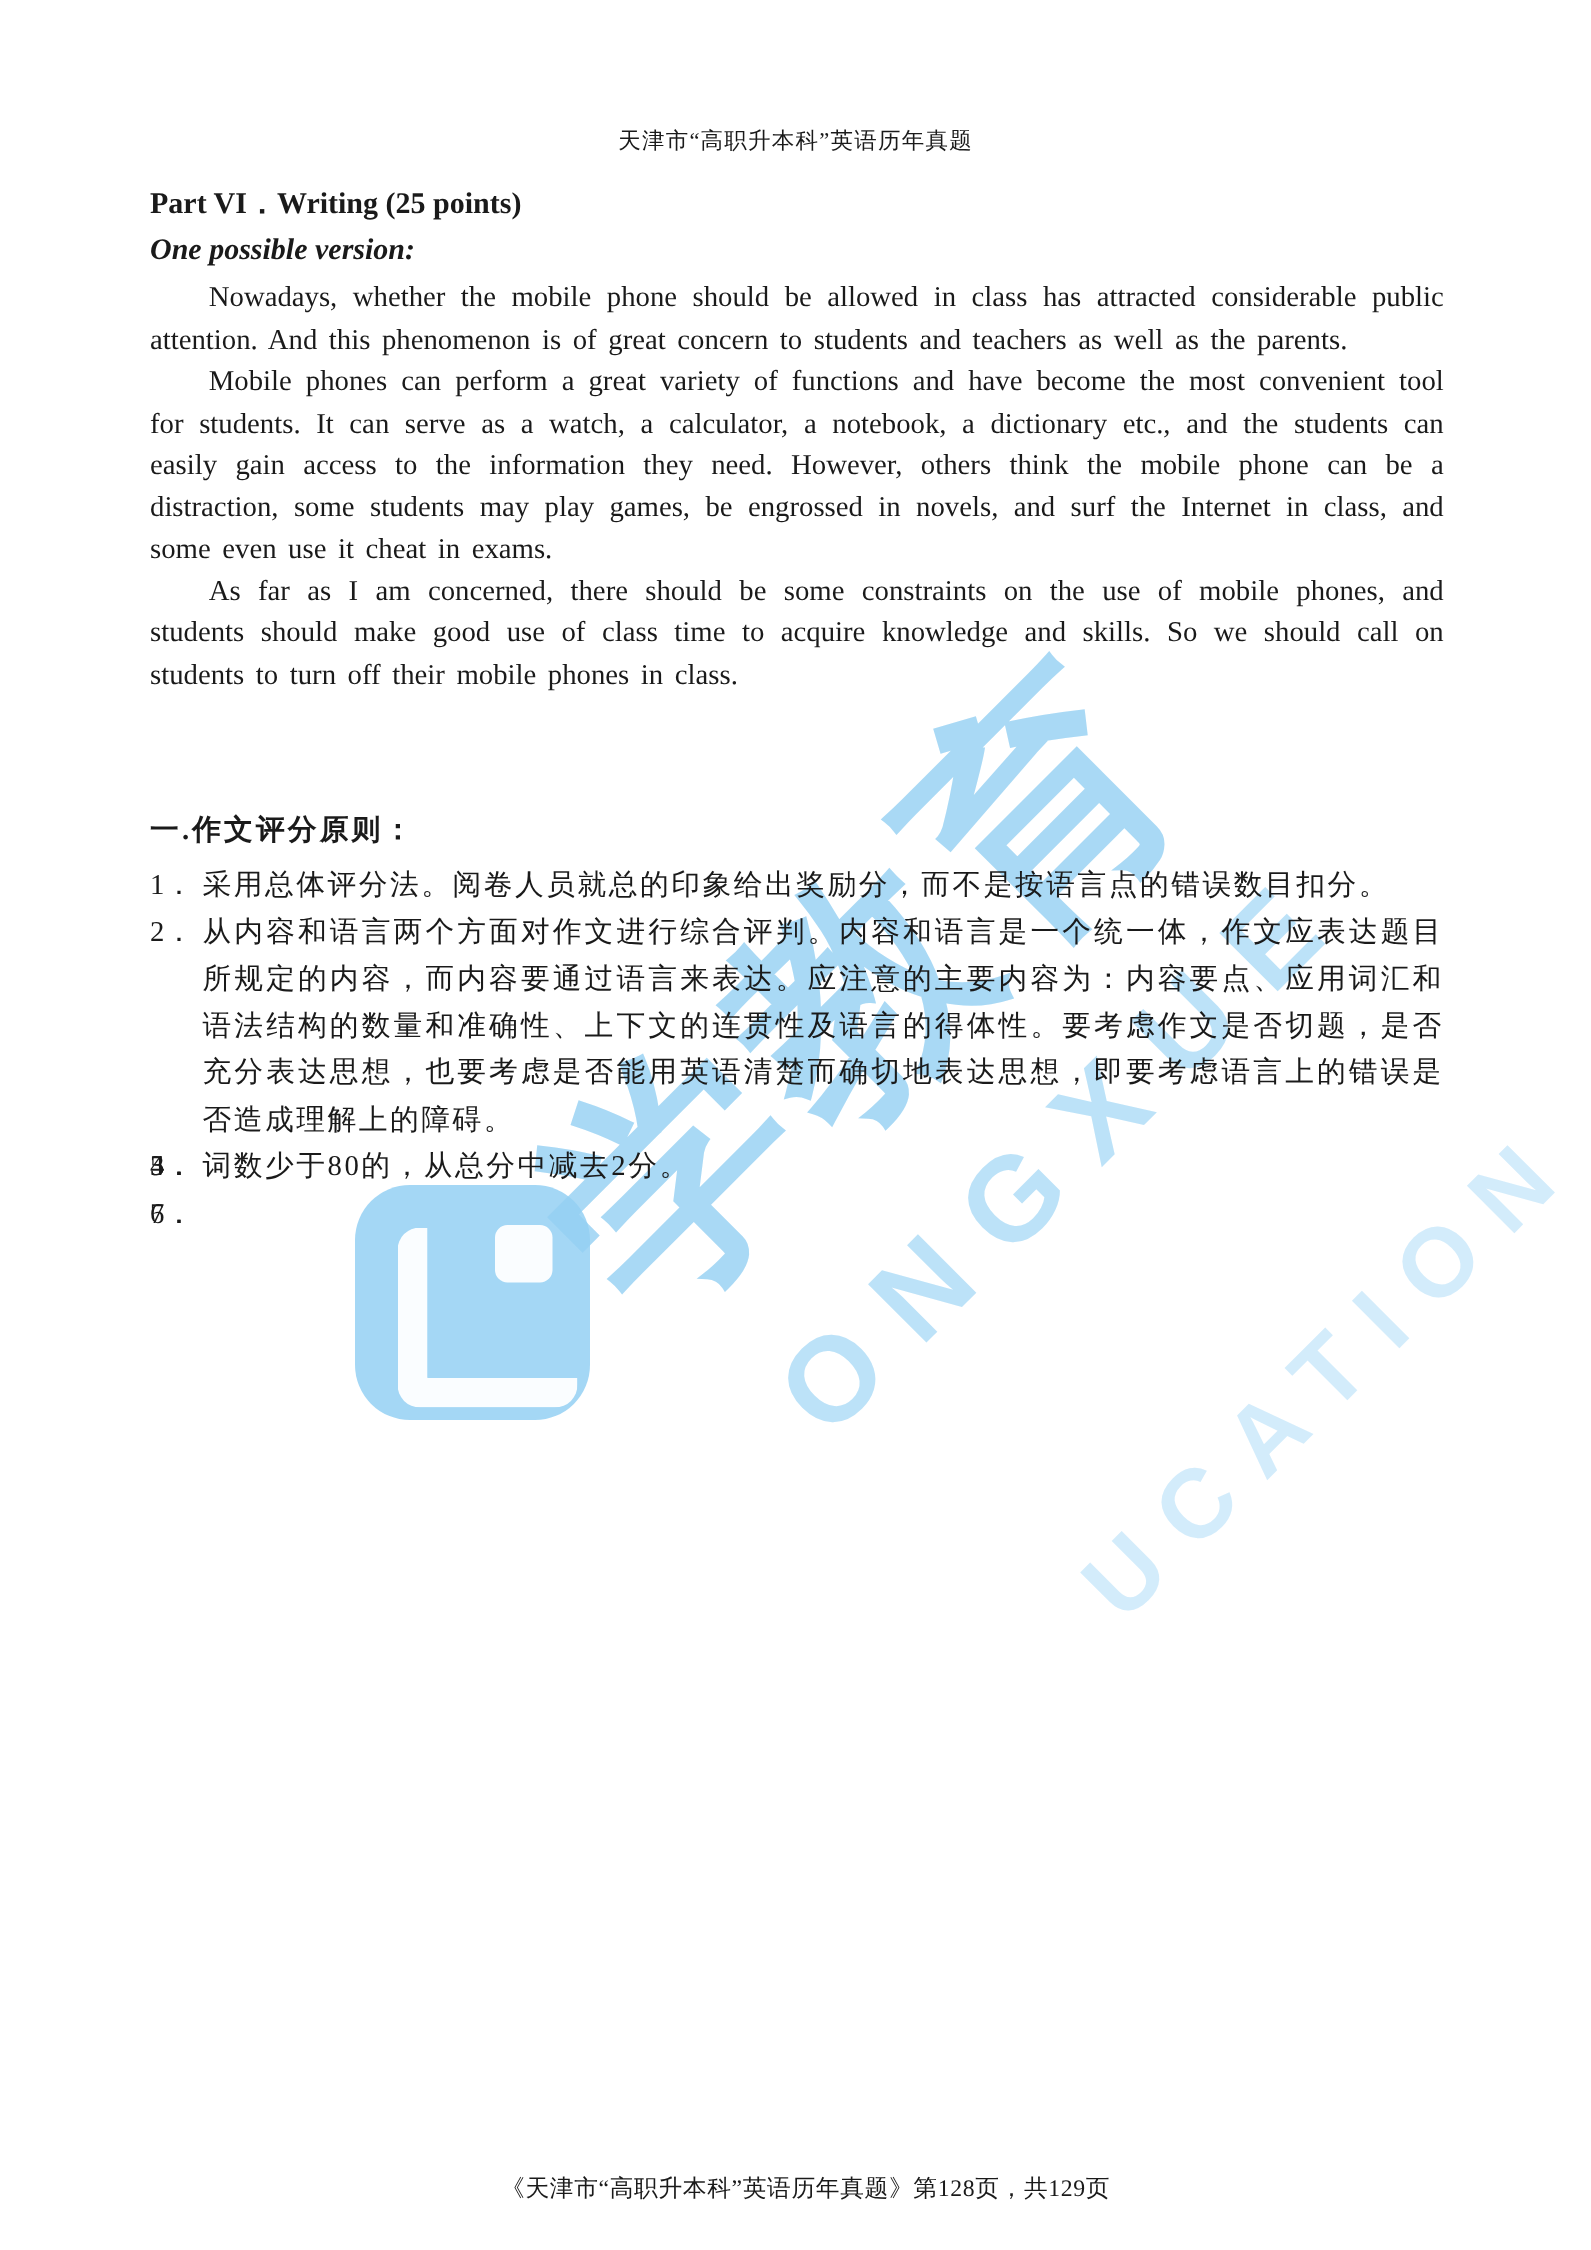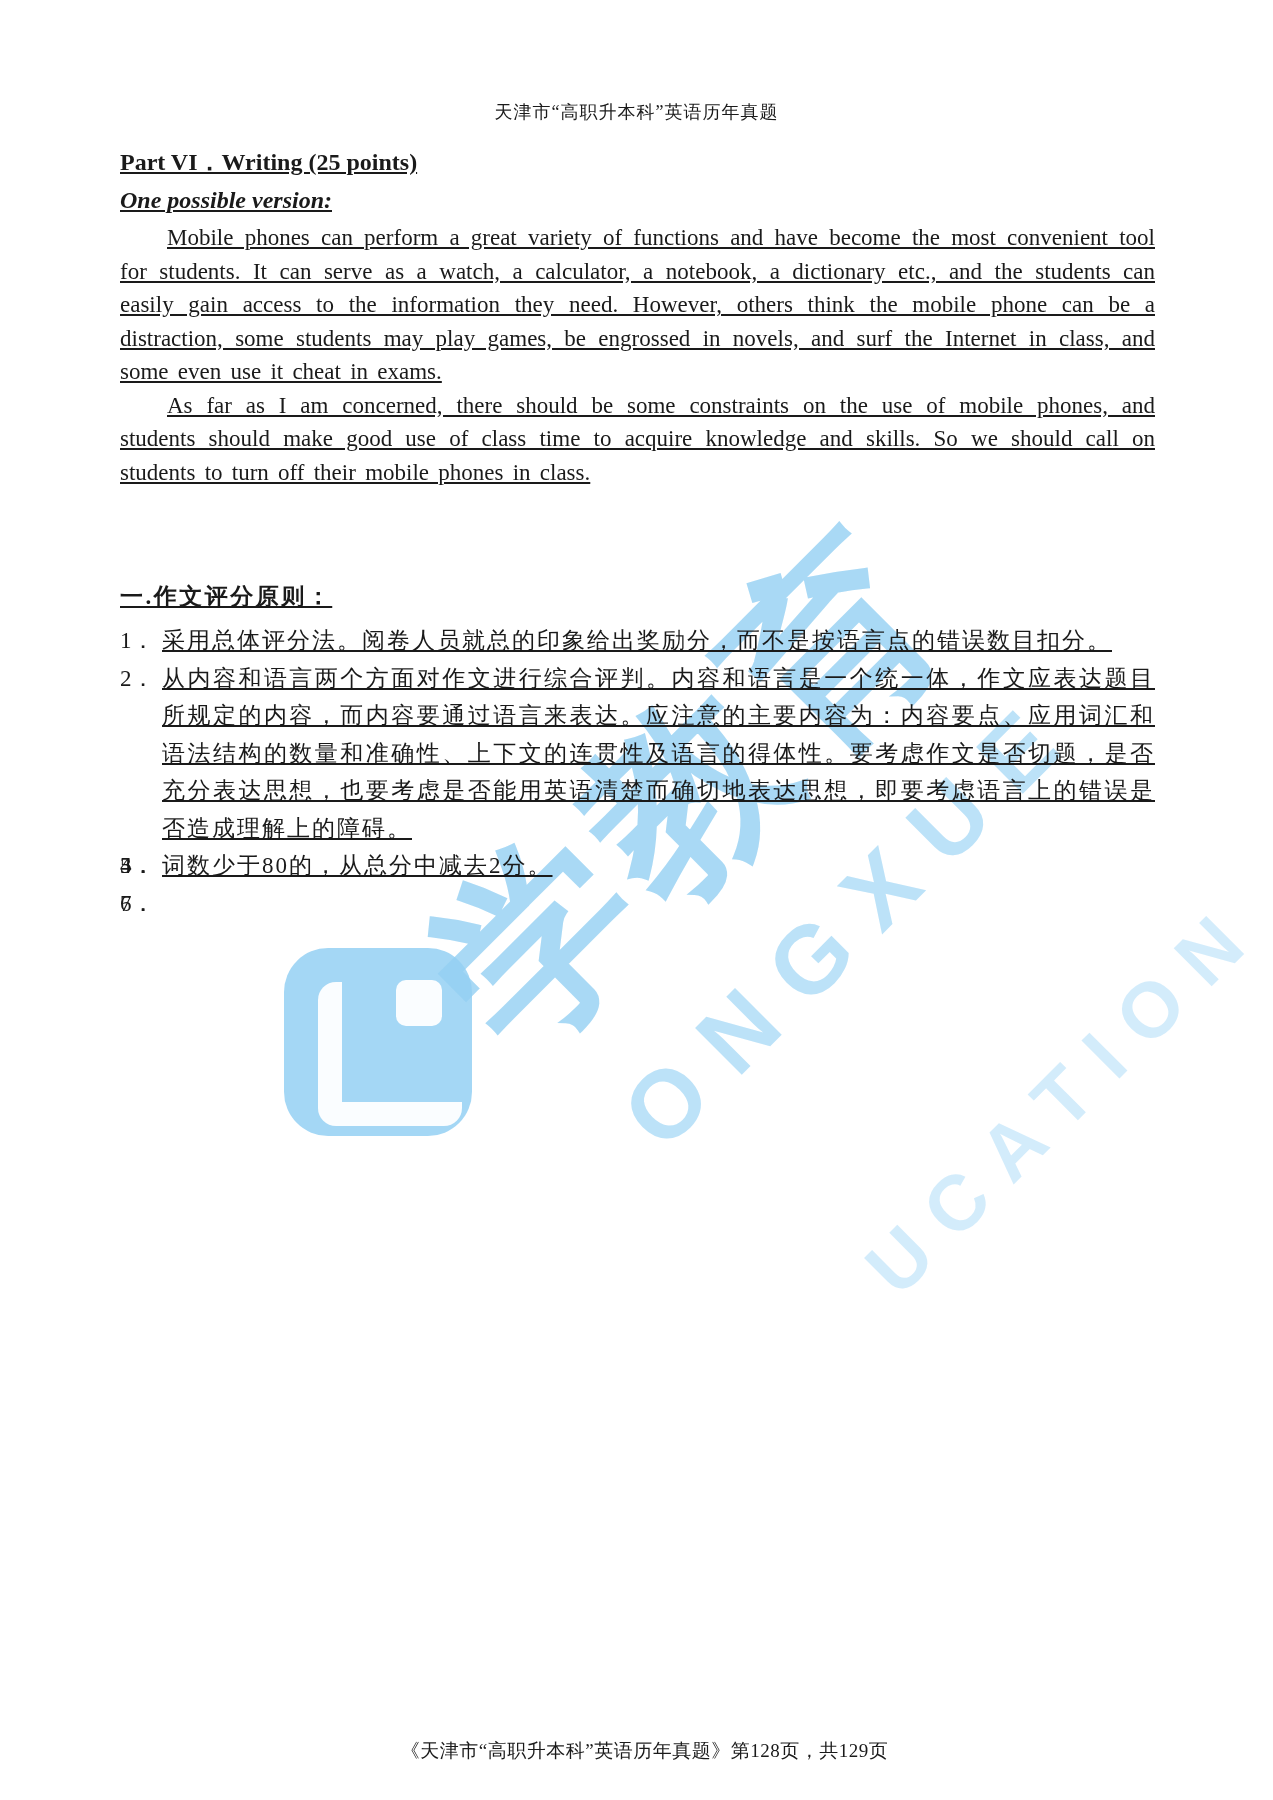--- a/index.html
+++ b/index.html
@@ -100,21 +100,20 @@
     padding-top: 100px;
   }
   .doc-header {
     text-align: center;
     font-size: 18px;
     letter-spacing: 1px;
     margin-bottom: 22px;
   }
   .content {
     margin: 0 118px 0 120px;
-    text-decoration: underline;
   }
   .part-heading {
     font-size: 24px;
     font-weight: bold;
     margin: 0 0 9px 0;
   }
   .version-label {
     font-size: 24px;
     font-weight: bold;
     font-style: italic;
@@ -177,20 +176,21 @@
     <div class="wm-latin-2">UCATION</div>
   </div>
 
   <div class="doc">
     <div class="doc-header">天津市“高职升本科”英语历年真题</div>
 
     <div class="content">
       <div class="part-heading">Part VI．Writing (25 points)</div>
       <div class="version-label">One possible version:</div>
 
+      <p class="essay">Nowadays, whether the mobile phone should be allowed in class has attracted considerable public attention. And this phenomenon is of great concern to students and teachers as well as the parents.</p>
       <p class="essay">Mobile phones can perform a great variety of functions and have become the most convenient tool for students. It can serve as a watch, a calculator, a notebook, a dictionary etc., and the students can easily gain access to the information they need. However, others think the mobile phone can be a distraction, some students may play games, be engrossed in novels, and surf the Internet in class, and some even use it cheat in exams.</p>
       <p class="essay">As far as I am concerned, there should be some constraints on the use of mobile phones, and students should make good use of class time to acquire knowledge and skills. So we should call on students to turn off their mobile phones in class.</p>
 
       <div class="cn-section">
         <div class="cn-heading">一.作文评分原则：</div>
 
         <div class="cn-item">
           <span class="num">1．</span>
           <span>采用总体评分法。阅卷人员就总的印象给出奖励分，而不是按语言点的错误数目扣分。</span>
         </div>

